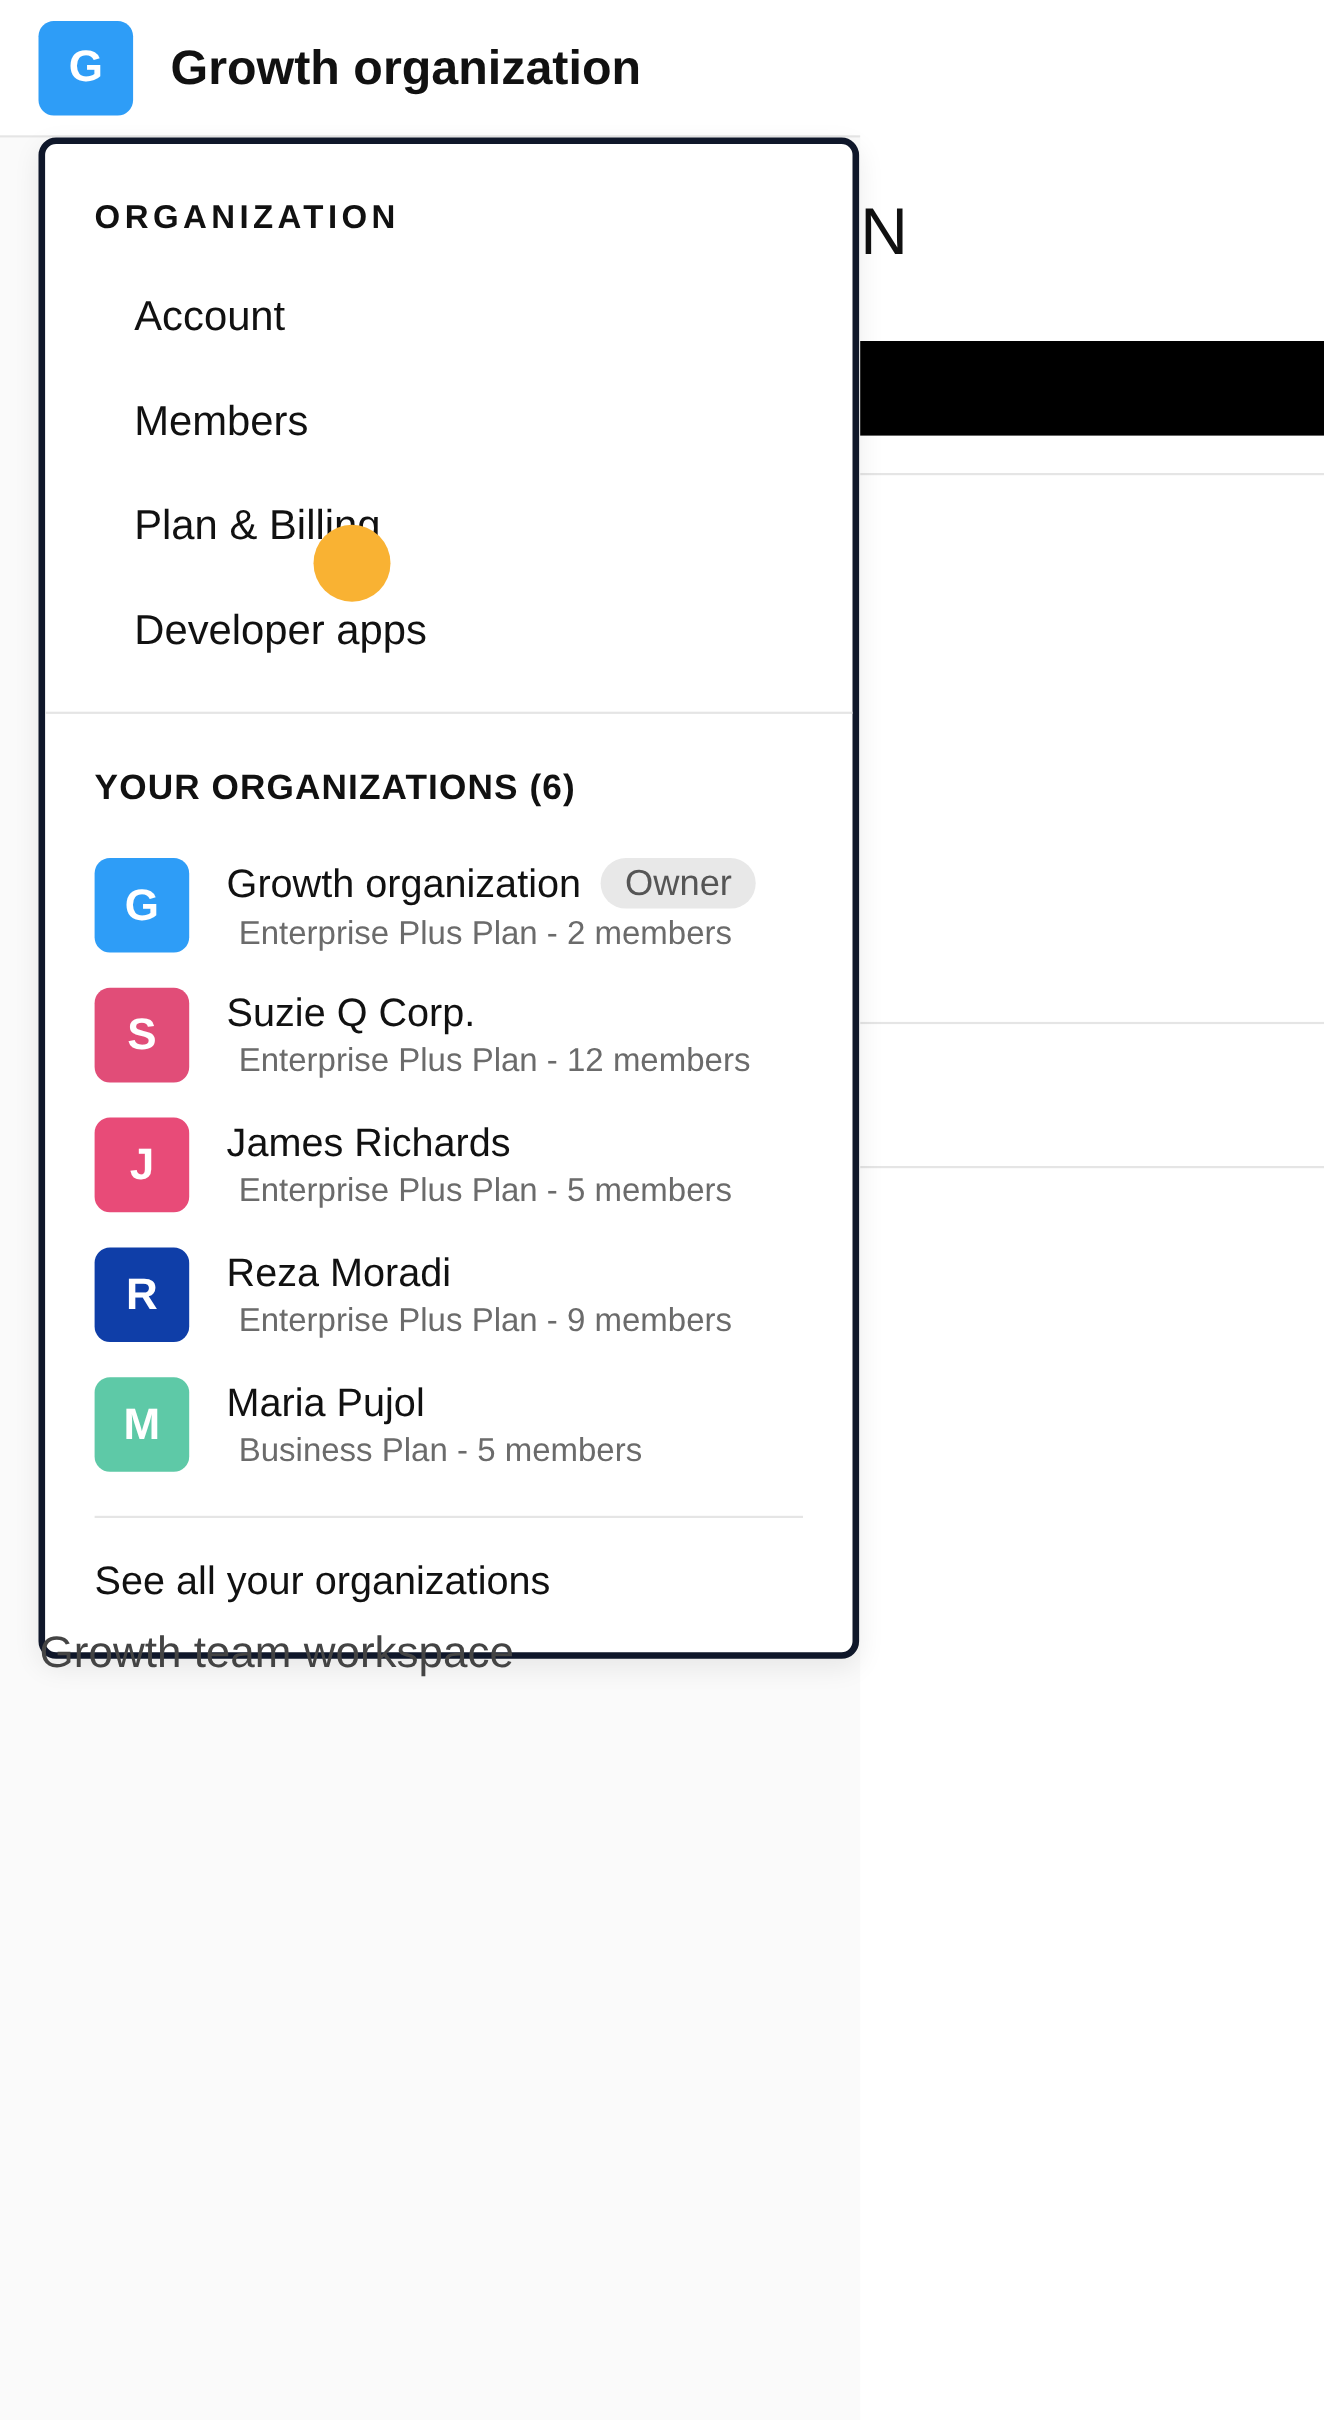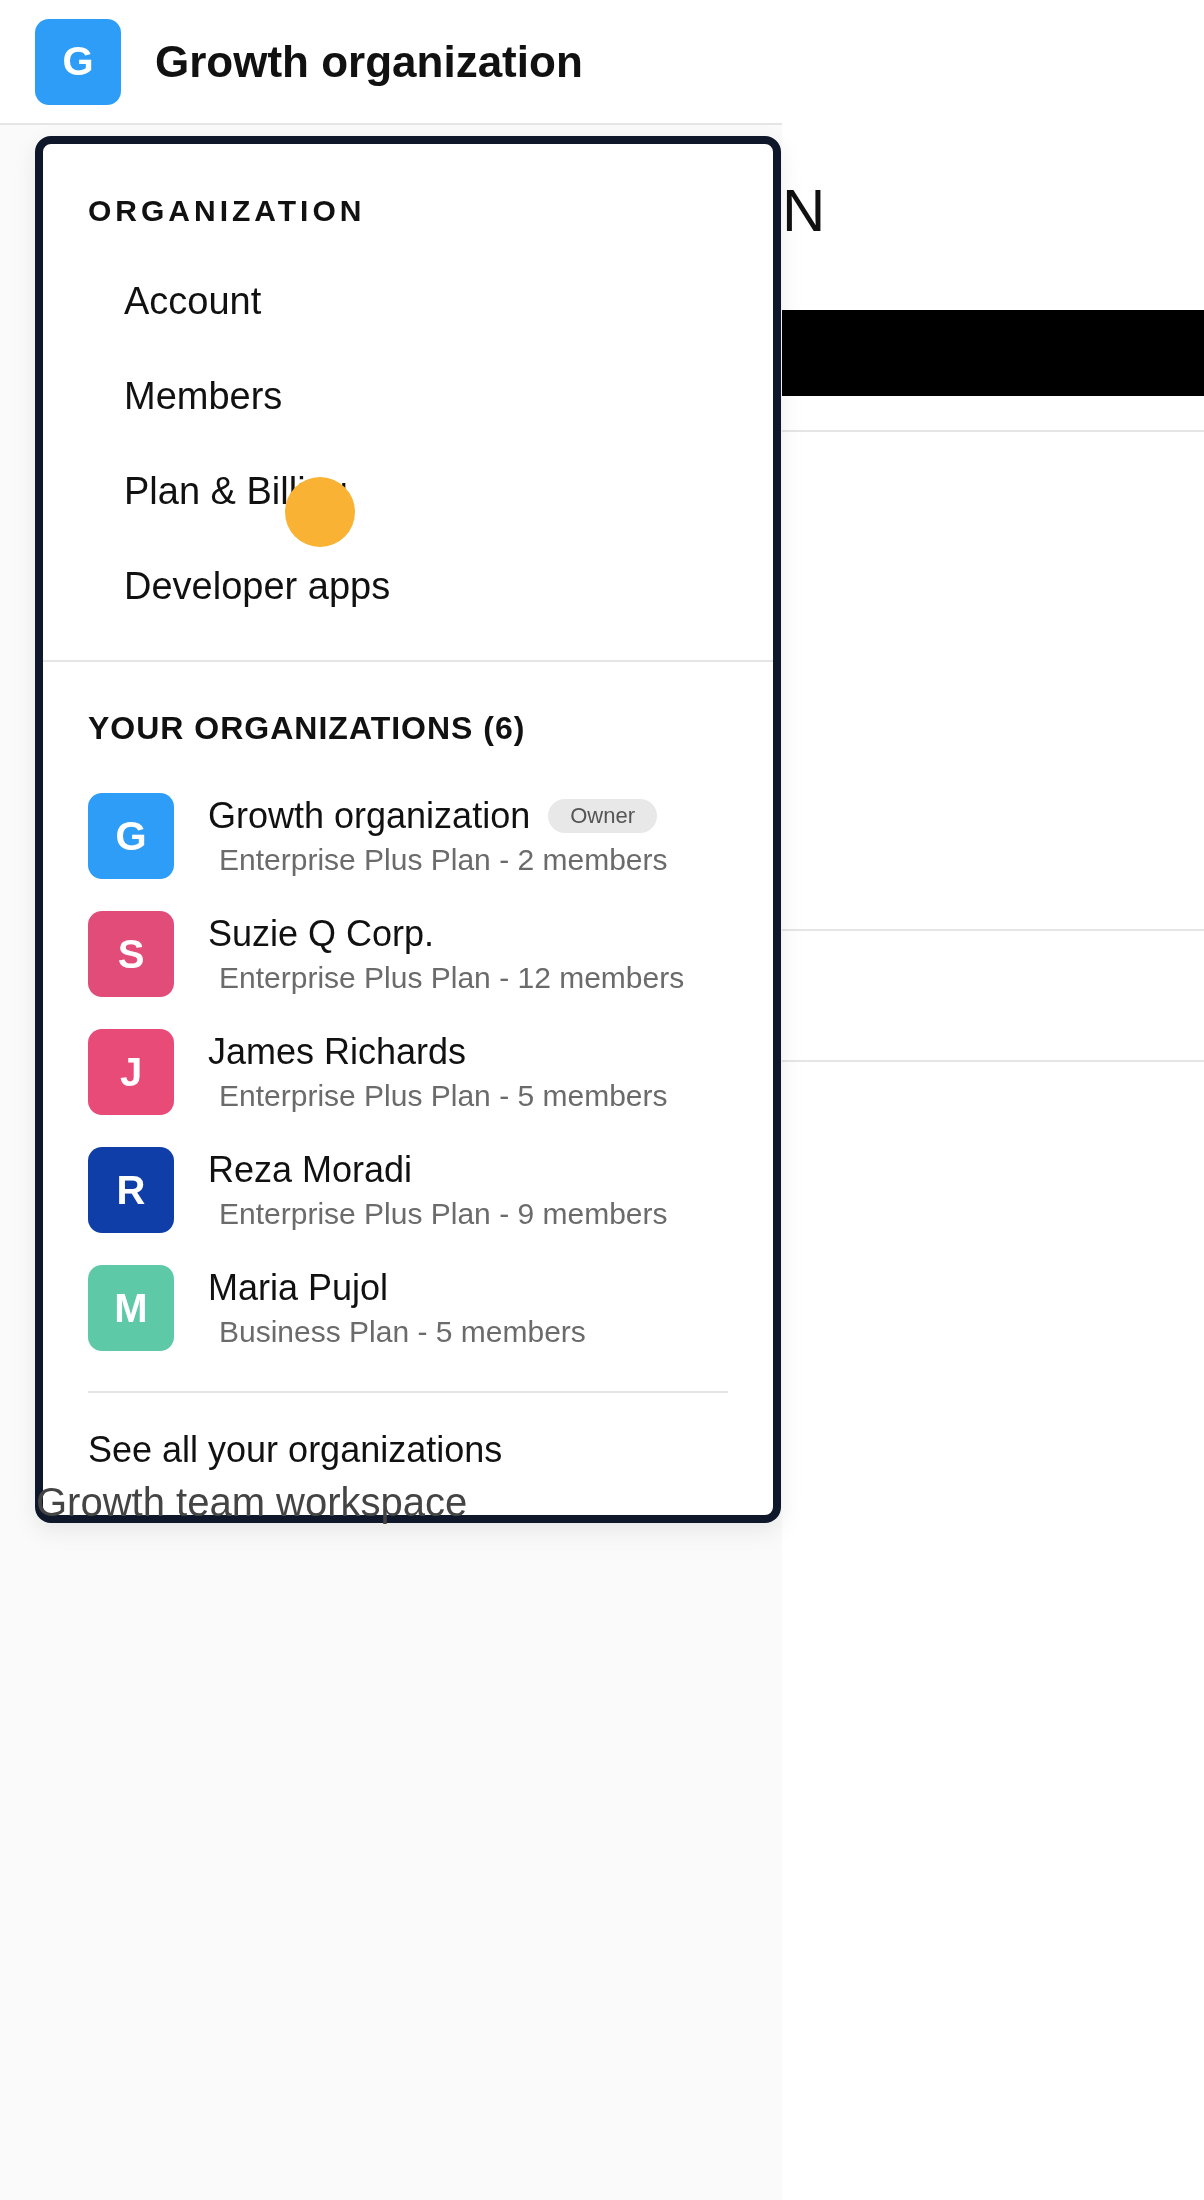--- a/index.html
+++ b/index.html
@@ -33,24 +33,24 @@
   }
   .header-title {
     font-size: 44px;
     font-weight: 700;
     color: #111;
   }
 
   .dropdown {
     position: absolute;
     left: 35px;
-    top: 136px;
+    top: 125px;
     width: 746px;
     background: #fff;
-    border: 8px solid #0f172a;
+    border: 6px solid #0f172a;
     border-radius: 16px;
     box-shadow: 0 8px 24px rgba(0,0,0,0.08);
     padding-top: 50px;
   }
 
   .section-label {
     font-size: 30px;
     font-weight: 700;
     letter-spacing: 4px;
     color: #111;
@@ -89,21 +89,21 @@
     padding: 16px 0;
     cursor: pointer;
   }
   .org-text { display: flex; flex-direction: column; gap: 6px; }
   .org-name-line { display: flex; align-items: center; gap: 18px; }
   .org-name { font-size: 36px; color: #111; font-weight: 500; }
   .org-meta { font-size: 30px; color: #6b6b6b; margin-left: 11px; }
   .badge {
     background: #e8e8e8;
     color: #555;
-    font-size: 22px;
+    font-size: 33px;
     padding: 4px 22px;
     border-radius: 26px;
   }
 
   .see-all-divider {
     height: 2px;
     background: #e5e5e5;
     margin: 14px 45px 0;
   }
   .see-all {

